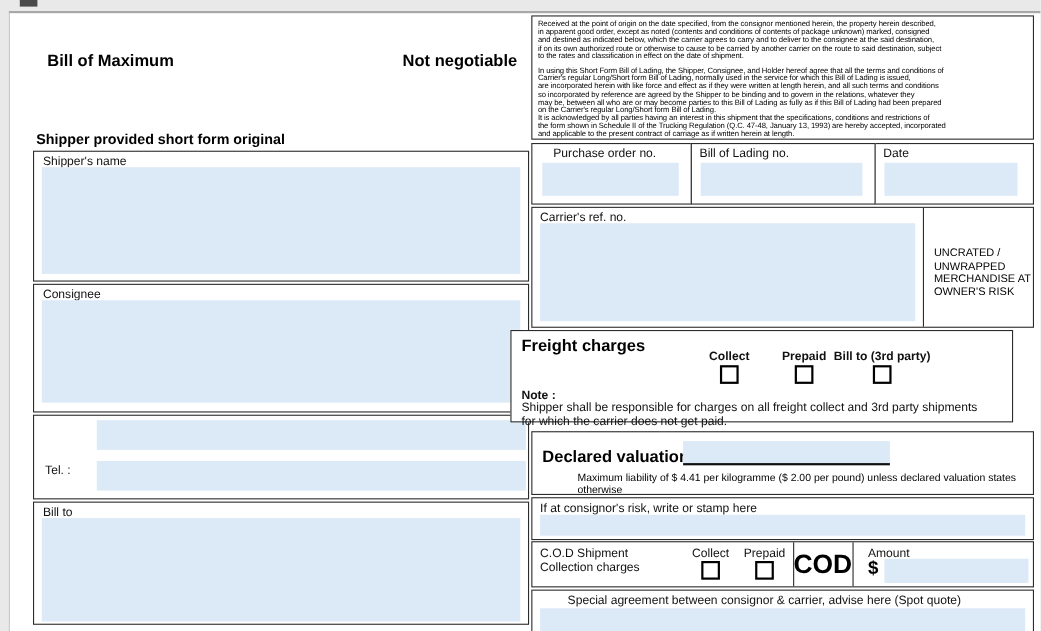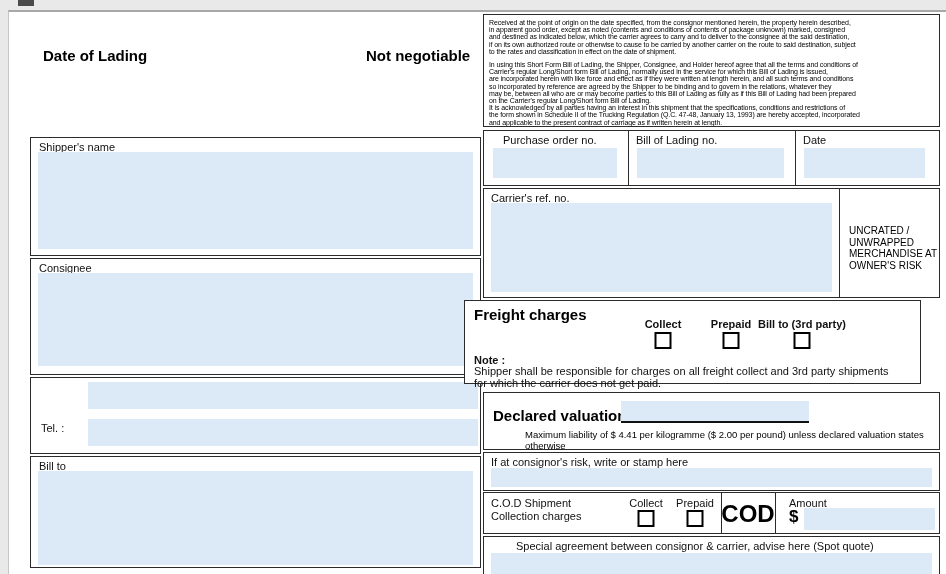--- a/index.html
+++ b/index.html
@@ -20,40 +20,43 @@
   .vline { position:absolute; top:0; bottom:0; width:1px; background:#2b2b2b; }
   .tiny { font-size:9.5px; color:#000; }
 </style>
 </head>
 <body>
 
 <div class="screen">
   <div class="page"></div>
   <div class="abs" style="left:18px; top:0; width:16px; height:6px; background:#4a4a4a;"></div>
 
-  <div class="abs title" style="left:43px; top:47px;">Date of Lading</div>
+  <div class="abs title" style="left:43px; top:47px;">Bill of Maximum</div>
   <div class="abs title" style="left:366px; top:47px;">Not negotiable</div>
 
   <div class="box" style="left:483px; top:14px; width:457px; height:113px; padding:4px 5px; overflow:hidden;">
     <div class="terms-text pre">Received at the point of origin on the date specified, from the consignor mentioned herein, the property herein described,
 in apparent good order, except as noted (contents and conditions of contents of package unknown) marked, consigned
 and destined as indicated below, which the carrier agrees to carry and to deliver to the consignee at the said destination,
 if on its own authorized route or otherwise to cause to be carried by another carrier on the route to said destination, subject
 to the rates and classification in effect on the date of shipment.</div>
     <div class="terms-text pre" style="margin-top:6px;">In using this Short Form Bill of Lading, the Shipper, Consignee, and Holder hereof agree that all the terms and conditions of
 Carrier's regular Long/Short form Bill of Lading, normally used in the service for which this Bill of Lading is issued,
 are incorporated herein with like force and effect as if they were written at length herein, and all such terms and conditions
 so incorporated by reference are agreed by the Shipper to be binding and to govern in the relations, whatever they
 may be, between all who are or may become parties to this Bill of Lading as fully as if this Bill of Lading had been prepared
 on the Carrier's regular Long/Short form Bill of Lading.</div>
     <div class="terms-text pre">It is acknowledged by all parties having an interest in this shipment that the specifications, conditions and restrictions of
 the form shown in Schedule II of the Trucking Regulation (Q.C. 47-48, January 13, 1993) are hereby accepted, incorporated
 and applicable to the present contract of carriage as if written herein at length.</div>
   </div>
 
+  <div class="abs" style="left:30px; top:118px; width:451px; border-bottom:2px solid #1a1a1a; padding:0 0 2px 3px;">
+    <span style="font-size:13px; font-weight:bold;">Shipper provided short form original</span>
+  </div>
 
   <div class="box" style="left:30px; top:137px; width:451px; height:119px;">
     <div class="lbl abs" style="left:8px; top:3px;">Shipper's name</div>
     <div class="fill" style="left:7px; top:14px; right:7px; bottom:6px;"></div>
   </div>
 
   <div class="box" style="left:30px; top:258px; width:451px; height:117px;">
     <div class="lbl abs" style="left:8px; top:3px;">Consignee</div>
     <div class="fill" style="left:7px; top:14px; right:7px; bottom:8px;"></div>
   </div>

